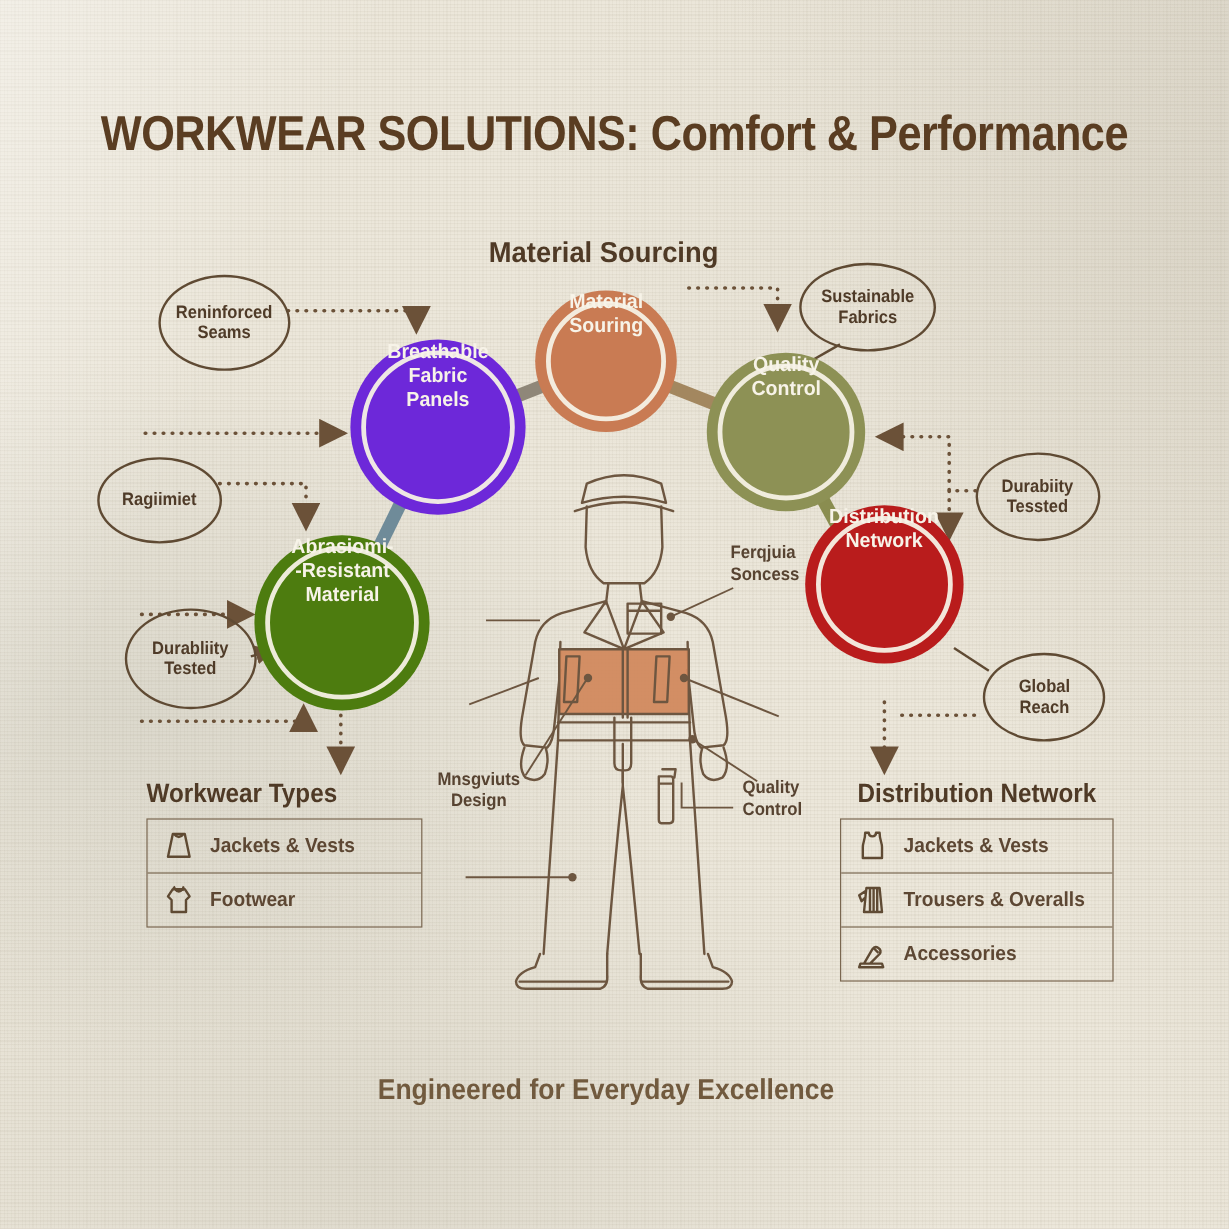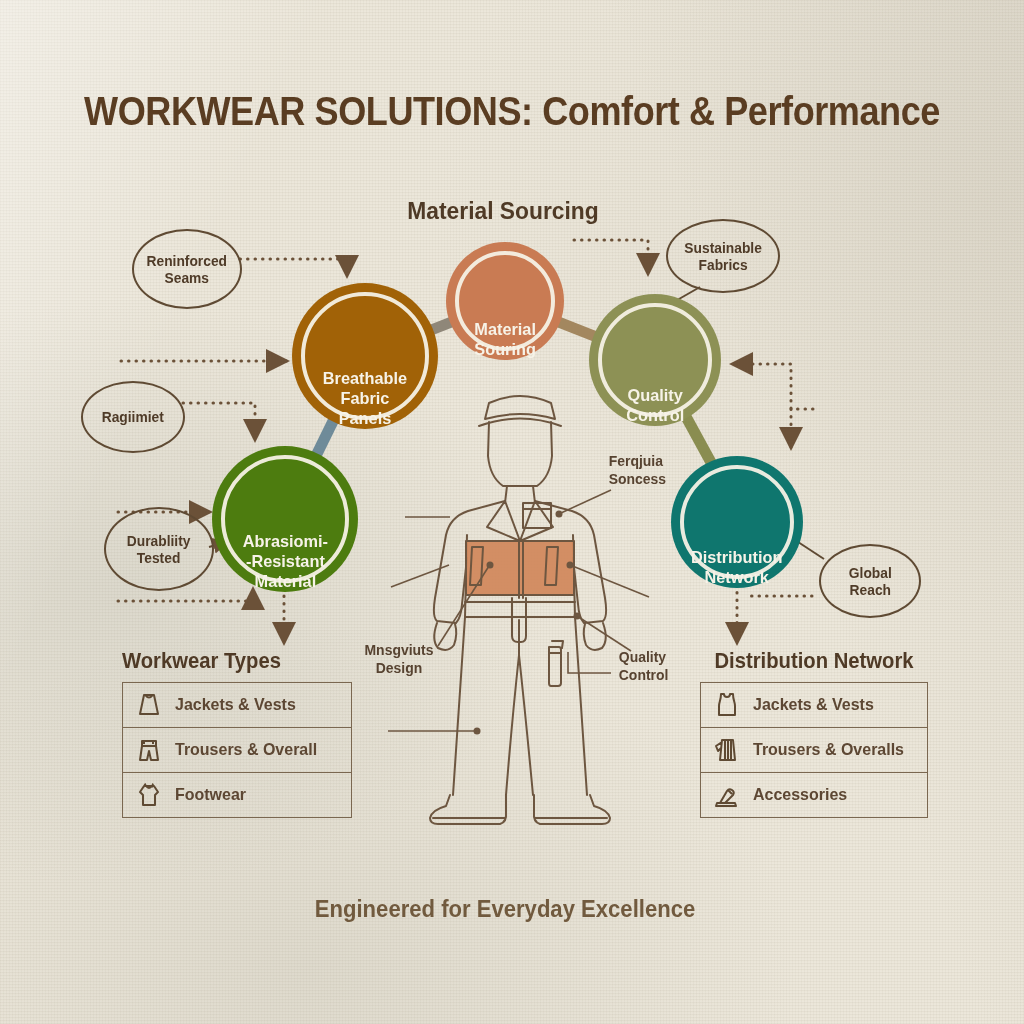--- a/index.html
+++ b/index.html
@@ -21,21 +21,21 @@
   .abs{position:absolute;}
   .title{left:0;right:0;top:88px;text-align:center;z-index:3;
     font-size:41px;font-weight:bold;color:#5a3d22;letter-spacing:-0.5px;
     transform:scaleX(0.88);white-space:nowrap;}
   .section-label{left:0;right:0;top:197px;text-align:center;z-index:3;
     font-size:24px;font-weight:bold;color:#4f3a26;transform:translateX(-9px) scaleX(0.95);}
   .tagline{left:0;right:0;top:895px;text-align:center;z-index:3;
     font-size:24px;font-weight:bold;color:#715a3e;transform:translateX(-7px) scaleX(0.92);}
   svg.layer{position:absolute;left:0;top:0;z-index:1;}
   
-  .node{position:absolute;border-radius:50%;z-index:2;display:flex;align-items:flex-end;justify-content:center;}
+  .node{position:absolute;border-radius:50%;z-index:2;display:flex;align-items:flex-start;justify-content:center;}
   .node::before{content:"";position:absolute;inset:9px;border-radius:50%;
     border:4px solid rgba(246,241,229,0.95);}
   .node .lbl{position:relative;text-align:center;color:#f7f3e8;font-weight:bold;
     font-size:17px;line-height:1.18;white-space:pre-line;transform:scaleX(0.96);}
   
   .oval{position:absolute;border:2.5px solid #5f4a33;border-radius:50%;z-index:2;
     display:flex;align-items:center;justify-content:center;}
   .oval .lbl{text-align:center;color:#4f3b28;font-weight:bold;font-size:15px;
     line-height:1.15;white-space:pre-line;transform:scaleX(0.92);}
   
@@ -138,57 +138,61 @@
       <line x1="577" y1="616" x2="631" y2="651"></line>
       <circle cx="577" cy="616" r="3.5" fill="#6d5640" stroke="none"></circle>
       <path d="M 568 652 V 673 H 611"></path>
       <line x1="388" y1="731" x2="476" y2="731"></line>
       <circle cx="477" cy="731" r="3.5" fill="#6d5640" stroke="none"></circle>
       <line x1="611" y1="490" x2="561" y2="513"></line>
       <circle cx="559" cy="514" r="3.5" fill="#6d5640" stroke="none"></circle>
     </g>
   </svg>
 
-  <div class="node" style="left:292px;top:283px;width:146px;height:146px;background:#a16207;">
+  <div class="node" style="left:292px;top:283px;width:146px;height:146px;background:#6d28d9;">
     <div class="lbl">Breathable
 Fabric
 Panels</div>
   </div>
   <div class="node" style="left:446px;top:242px;width:118px;height:118px;background:#c97b53;">
     <div class="lbl">Material
 Souring</div>
   </div>
   <div class="node" style="left:589px;top:294px;width:132px;height:132px;background:#8d9155;">
     <div class="lbl">Quality
 Control</div>
   </div>
   <div class="node" style="left:212px;top:446px;width:146px;height:146px;background:#4d7c0f;">
     <div class="lbl">Abrasiomi-
 -Resistant
 Material</div>
   </div>
-  <div class="node" style="left:671px;top:456px;width:132px;height:132px;background:#0f766e;">
+  <div class="node" style="left:671px;top:421px;width:132px;height:132px;background:#b91c1c;">
     <div class="lbl">Distribution
 Network</div>
   </div>
 
   <div class="oval" style="left:132px;top:229px;width:106px;height:76px;">
     <div class="lbl">Reninforced
 Seams</div>
   </div>
   <div class="oval" style="left:666px;top:219px;width:110px;height:70px;">
     <div class="lbl">Sustainable
 Fabrics</div>
   </div>
   <div class="oval" style="left:81px;top:381px;width:100px;height:68px;">
     <div class="lbl">Ragiimiet</div>
   </div>
   <div class="oval" style="left:104px;top:507px;width:106px;height:80px;">
     <div class="lbl">Durabliity
 Tested</div>
+  </div>
+  <div class="oval" style="left:813px;top:377px;width:100px;height:70px;">
+    <div class="lbl">Durabiity
+Tessted</div>
   </div>
   <div class="oval" style="left:819px;top:544px;width:98px;height:70px;">
     <div class="lbl">Global
 Reach</div>
   </div>
 
   <div class="figlabel" style="left:606px;top:452px;width:78px;text-align:left;">Ferqjuia
 Soncess</div>
   <div class="figlabel" style="left:344px;top:641px;width:110px;text-align:center;">Mnsgviuts
 Design</div>
@@ -202,28 +206,20 @@
         <span class="ic">
           <svg width="32" height="32" viewBox="0 0 32 32" fill="none" stroke="#5f4a33" stroke-width="2" stroke-linejoin="round">
               <path d="M 11 6 H 21 L 25 25 H 7 Z M 12 6 Q 16 11 20 6"></path>
             </svg>
         </span>
         <span class="txt">Jackets &amp; Vests</span>
       </div>
       <div class="lrow">
         <span class="ic">
           <svg width="32" height="32" viewBox="0 0 32 32" fill="none" stroke="#5f4a33" stroke-width="2" stroke-linejoin="round">
-              <path d="M 9 7 H 23 V 12 H 9 Z M 9 12 L 7 26 H 14 L 16 17 L 18 26 H 25 L 23 12 M 11 7 V 10 M 20 7 V 10"></path>
-            </svg>
-        </span>
-        <span class="txt">Trousers &amp; Overall</span>
-      </div>
-      <div class="lrow">
-        <span class="ic">
-          <svg width="32" height="32" viewBox="0 0 32 32" fill="none" stroke="#5f4a33" stroke-width="2" stroke-linejoin="round">
               <path d="M 7 13 L 11 7 H 21 L 25 13 L 22 16 V 26 H 10 V 16 Z M 13 7 Q 16 11 19 7 M 12 8 Q 11 6 13 5 M 19 8 Q 21 6 19 5"></path>
             </svg>
         </span>
         <span class="txt">Footwear</span>
       </div>
     </div>
   </div>
 
   <div class="listblock centered" style="left:690px;top:648px;width:228px;">
     <div class="hdr">Distribution Network</div>

